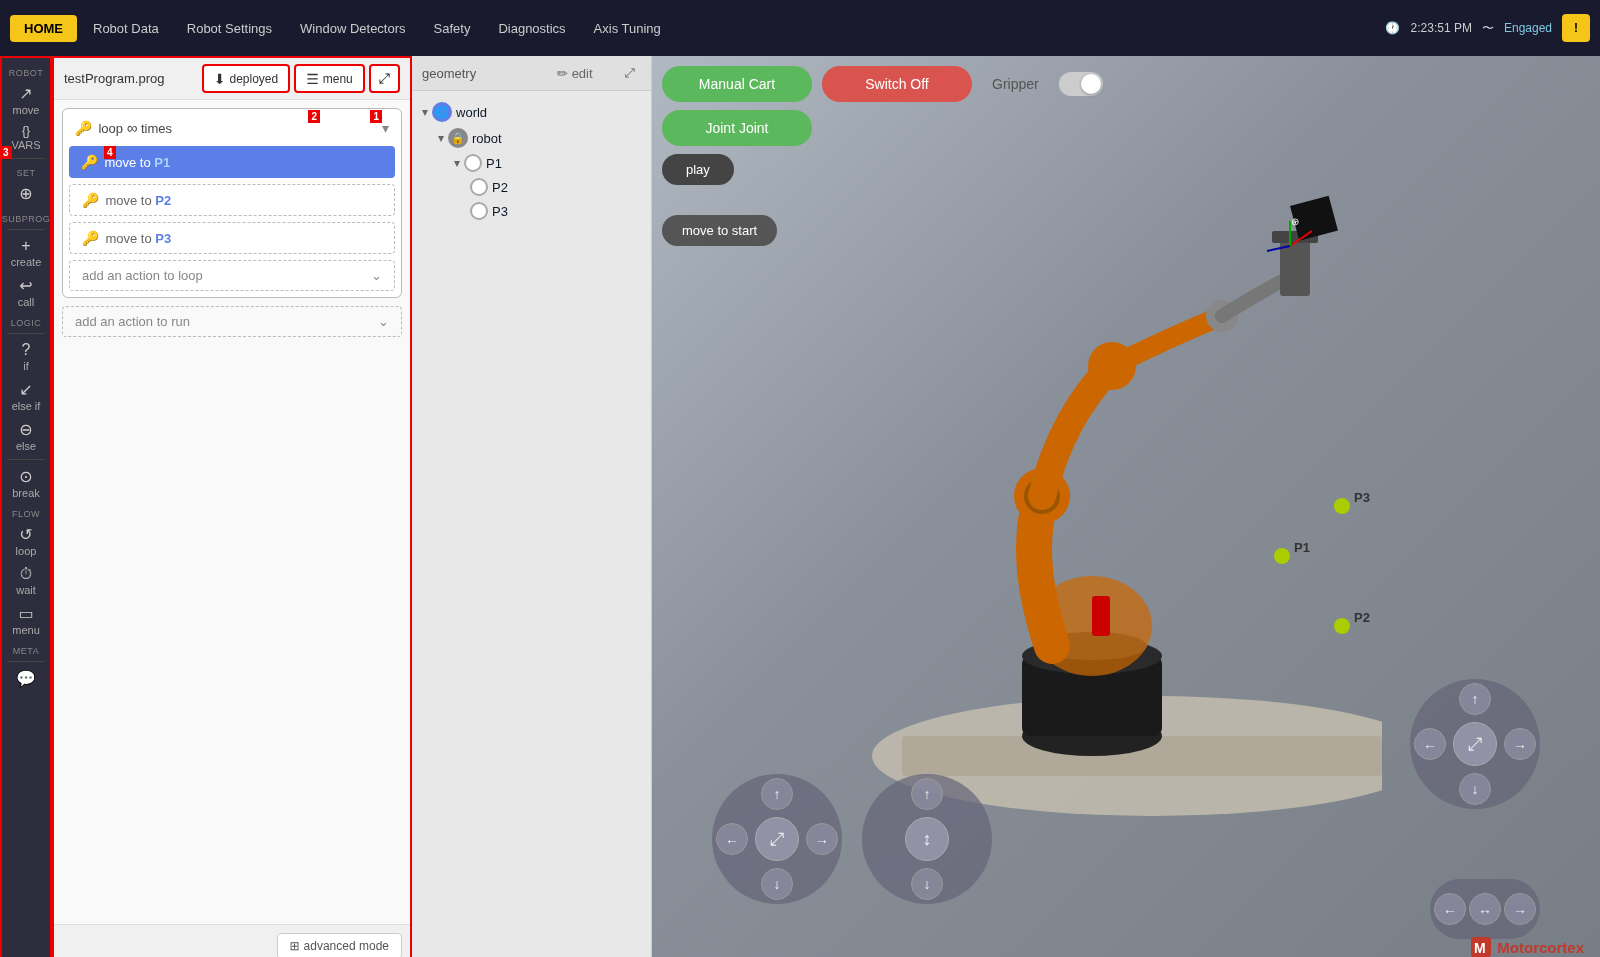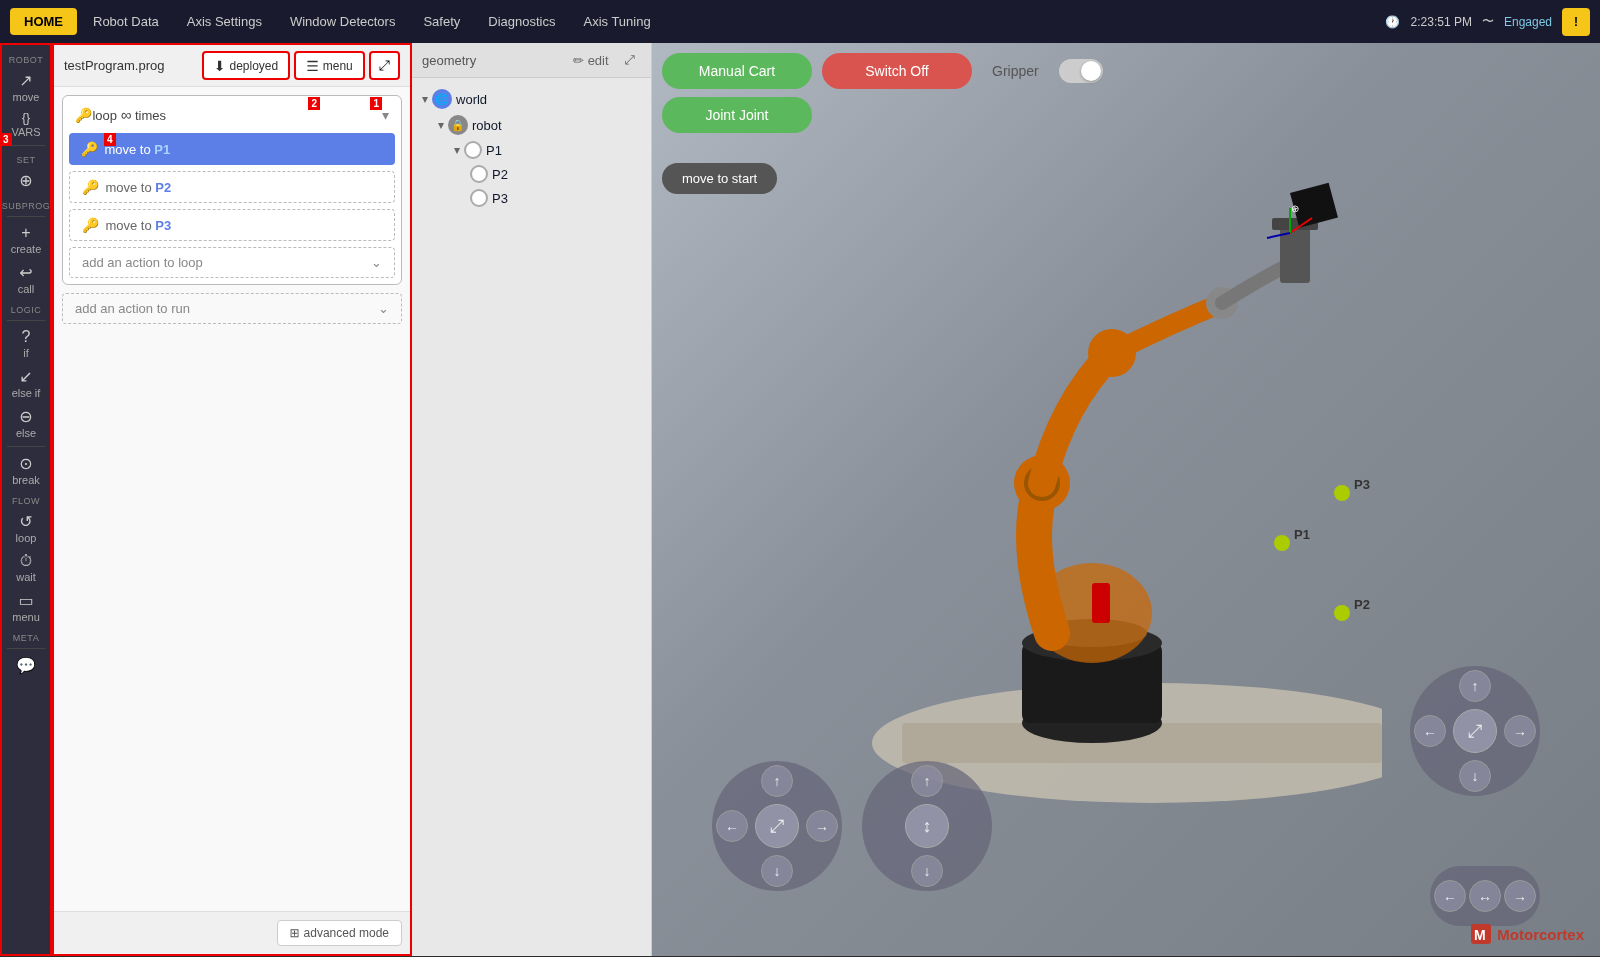--- a/index.html
+++ b/index.html
@@ -1,20 +1,20 @@
 <!DOCTYPE html>
 <html><head>
   <meta charset="utf-8">
   <style>
     * { margin: 0; padding: 0; box-sizing: border-box; }
     body { font-family: 'Segoe UI', Arial, sans-serif; background: #2a2a2a; color: #fff; width: 1600px; height: 957px; overflow: hidden; font-size: 13px; }
 
     
     .topnav {
-      display: flex; align-items: center; background: #1a1a2e; height: 43px; padding: 0 10px; gap: 4px;
+      display: flex; align-items: center; background: #1a1a2e; height: 56px; padding: 0 10px; gap: 4px;
     }
     .nav-home {
       background: #f5c518; color: #000; padding: 6px 14px; border-radius: 4px; font-weight: bold; font-size: 13px; cursor: pointer;
     }
     .nav-item {
       color: #ccc; padding: 6px 12px; cursor: pointer; font-size: 13px;
     }
     .nav-spacer { flex: 1; }
     .nav-status {
       display: flex; align-items: center; gap: 10px; font-size: 12px; color: #ccc;
@@ -81,21 +81,21 @@
     }
 
     
     .loop-block {
       border: 1.5px solid #bbb; border-radius: 6px; background: #fff; padding: 6px; margin-bottom: 8px;
     }
     .loop-header {
       display: flex; align-items: center; justify-content: space-between; padding: 4px 6px; background: #fff; border-radius: 4px; cursor: pointer;
     }
     .loop-icon { color: #888; font-size: 14px; }
-    .loop-title { font-size: 13px; color: #444; flex: 1; }
+    .loop-title { font-size: 13px; color: #444; flex: 1; margin-left: 6px; }
     .loop-title span { color: #444; }
     .loop-title .infinity { font-size: 15px; }
     .loop-expand { color: #888; font-size: 14px; cursor: pointer; }
 
     .move-to-block {
       background: #5b7fe6; border-radius: 4px; padding: 8px 12px; margin-bottom: 6px; display: flex; align-items: center; gap: 6px; cursor: pointer;
     }
     .move-icon { color: #a0c4ff; font-size: 14px; }
     .move-text { color: #fff; font-size: 13px; }
     .move-point { color: #aad4ff; font-weight: bold; }
@@ -122,21 +122,21 @@
     }
 
     
     .geo-panel {
       width: 240px; background: #e8e8e8; border-right: 1px solid #ccc; display: flex; flex-direction: column; flex-shrink: 0;
     }
     .geo-header {
       display: flex; align-items: center; justify-content: space-between; padding: 6px 10px; border-bottom: 1px solid #ccc; background: #e0e0e0;
     }
     .geo-title { font-size: 13px; color: #555; }
-    .geo-actions { display: flex; gap: 4px; }
+    .geo-actions { display: flex; gap: 20px; }
     .geo-btn { background: none; border: none; cursor: pointer; color: #666; font-size: 13px; padding: 3px 6px; }
 
     .geo-tree { padding: 8px 4px; flex: 1; overflow-y: auto; }
     .tree-item {
       display: flex; align-items: center; gap: 4px; padding: 3px 6px; cursor: pointer; border-radius: 4px;
     }
     .tree-chevron { color: #666; font-size: 12px; }
     .tree-icon-world { background: #5b7fe6; border-radius: 50%; width: 20px; height: 20px; display: flex; align-items: center; justify-content: center; font-size: 11px; }
     .tree-icon-robot { background: #888; border-radius: 50%; width: 20px; height: 20px; display: flex; align-items: center; justify-content: center; font-size: 11px; }
     .tree-icon-point-active { background: #fff; border: 2px solid #aaa; border-radius: 50%; width: 18px; height: 18px; }
@@ -190,21 +190,21 @@
       border: 2px solid #e00;
       position: relative;
     }
   </style>
 </head>
 <body>
 
 <div class="topnav">
   <div class="nav-home">HOME</div>
   <div class="nav-item">Robot Data</div>
-  <div class="nav-item">Axis Settings</div>
+  <div class="nav-item">Robot Settings</div>
   <div class="nav-item">Window Detectors</div>
   <div class="nav-item">Safety</div>
   <div class="nav-item">Diagnostics</div>
   <div class="nav-item">Axis Tuning</div>
   <div class="nav-spacer"></div>
   <div class="nav-status">
     <span>🕐</span>
     <span>2:23:51 PM</span>
     <span>〜</span>
     <span class="nav-engaged">Engaged</span>
@@ -406,20 +406,23 @@
             <span style="color:#555;font-size:14px;">Gripper</span>
             <div class="toggle-switch">
               <div class="toggle-switch-knob"></div>
             </div>
           </div>
         </div>
         <div style="display:flex;gap:10px;">
           <button class="btn-manual-joint">Joint Joint</button>
         </div>
         <div style="display:flex;gap:10px;">
+          <button class="btn-play">play</button>
+        </div>
+        <div style="display:flex;gap:10px;">
           <button class="btn-move-to-start">move to start</button>
         </div>
       </div>
     </div>
 
     <svg style="position:absolute;top:80px;left:150px;width:580px;height:680px;" viewBox="0 0 580 680">
 
       <ellipse cx="350" cy="620" rx="280" ry="60" fill="#c8c0b0" opacity="0.8"></ellipse>
       <rect x="100" y="600" width="480" height="40" fill="#b0a898" rx="4"></rect>
 

